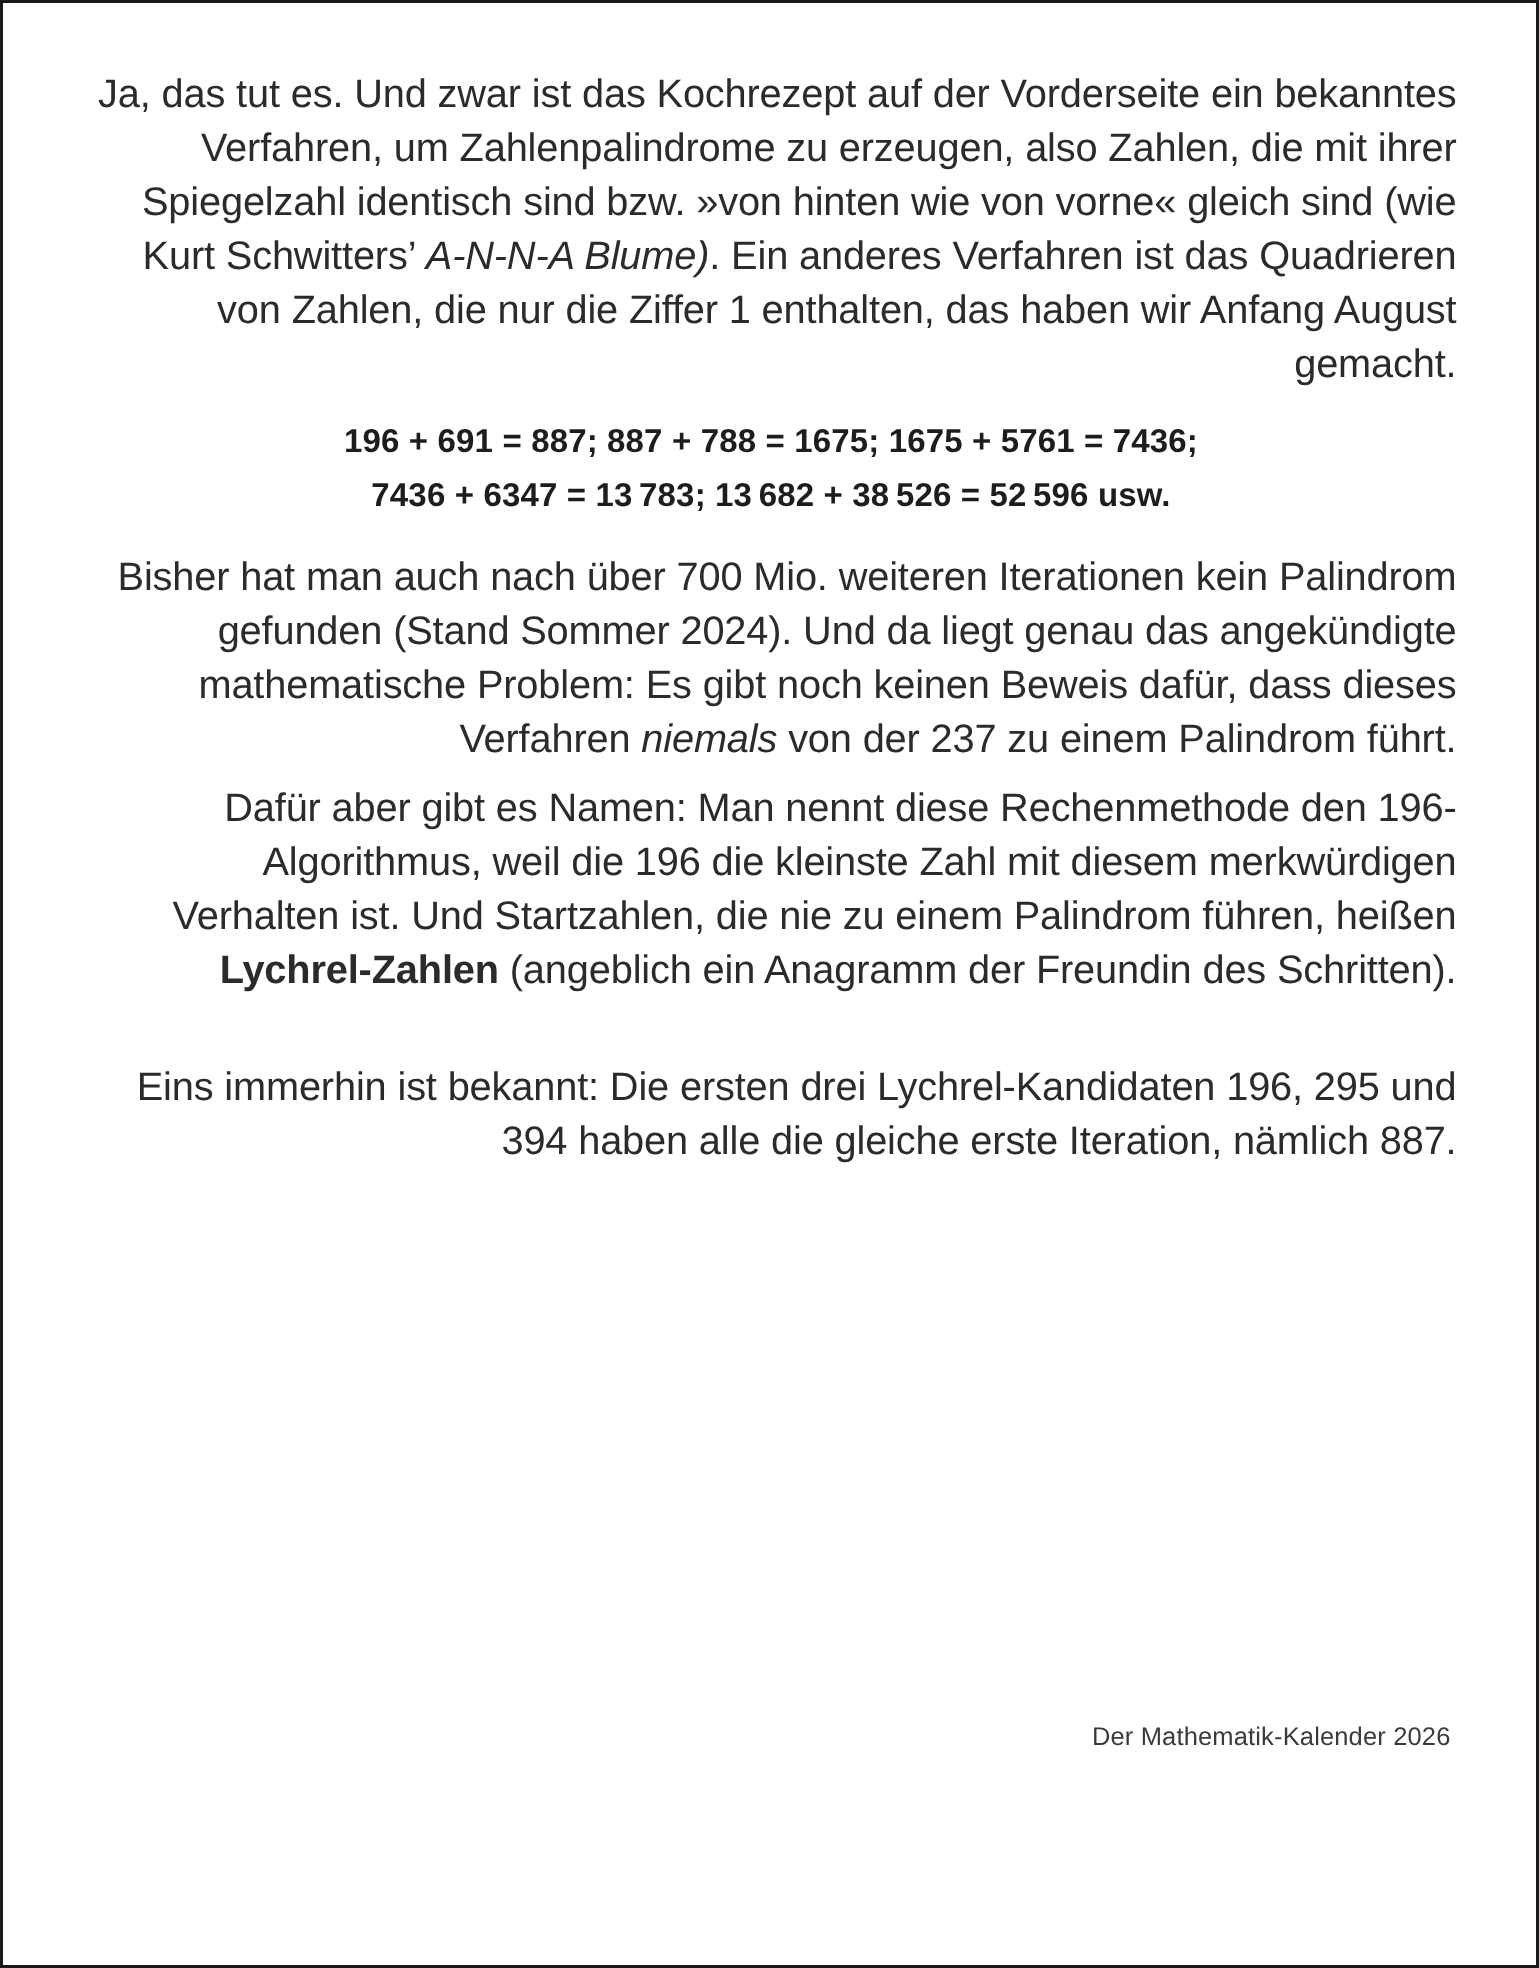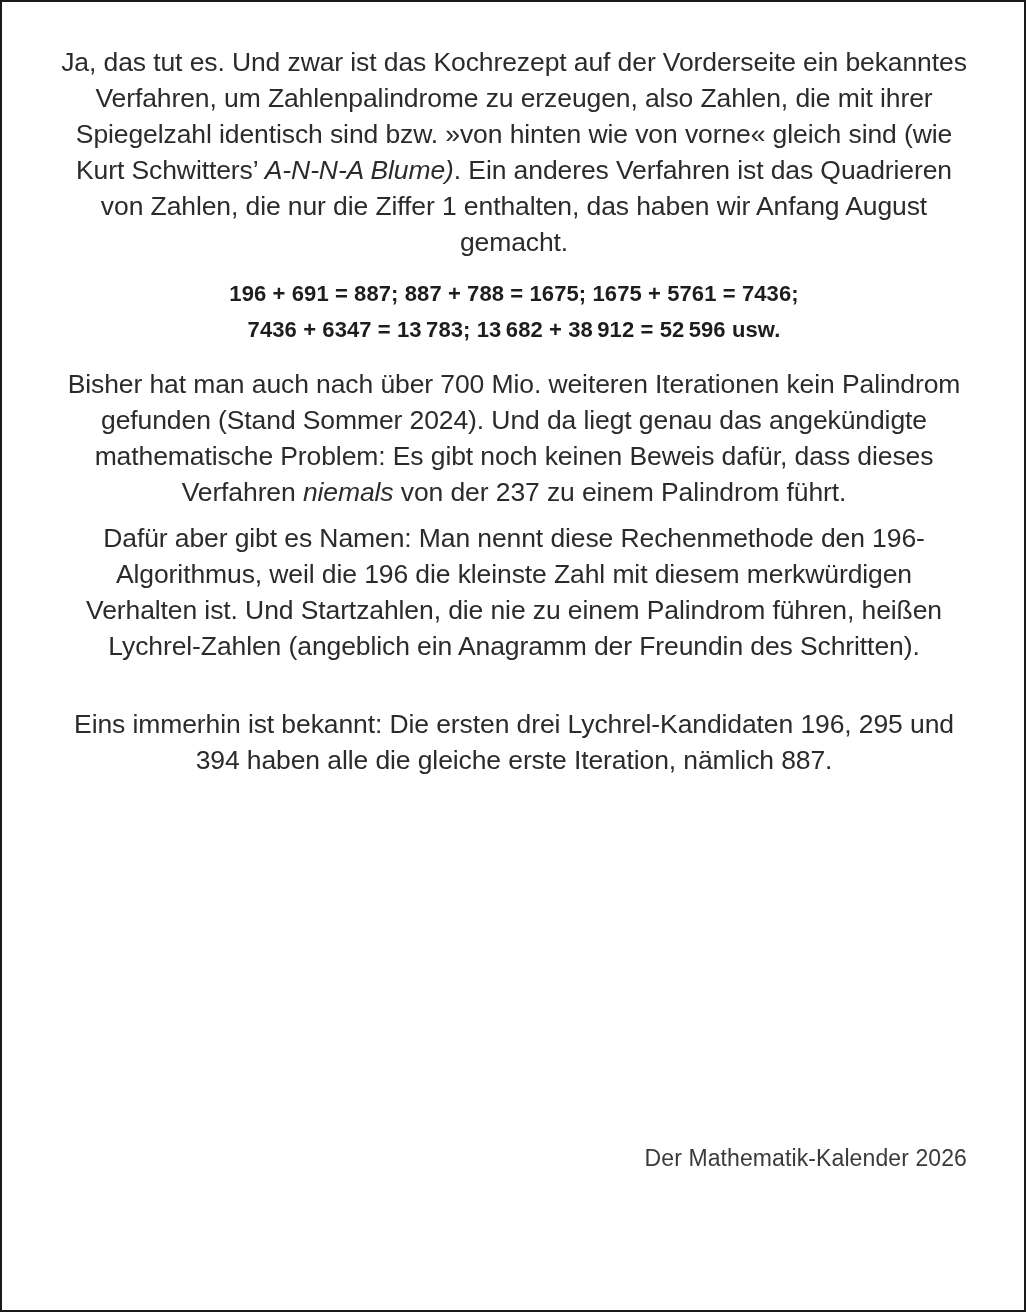--- a/index.html
+++ b/index.html
@@ -32,35 +32,35 @@
     top: 42px;
     width: 914px;
   }
 
   p.para {
     margin: 0 0 10px 0;
     font-size: 26.5px;
     line-height: 36px;
     letter-spacing: -0.1px;
     color: #2b2b2b;
-    text-align: center;
+    text-align: right;
     word-spacing: 0px;
   }
 
   p.para:last-of-type {
     margin-bottom: 0;
     margin-top: 42px;
   }
 
   .it {
     font-style: italic;
   }
 
   .bold {
-    font-weight: normal;
+    font-weight: bold;
   }
 
   .formula {
     margin: 16px 0 18px 0;
     text-align: center;
     font-size: 22px;
     font-weight: bold;
     line-height: 36px;
     letter-spacing: 0.1px;
     color: #1d1d1d;
@@ -73,40 +73,40 @@
 
   .thinsp {
     display: inline-block;
     width: 0.20em;
   }
 
   .footer {
     position: absolute;
     right: 57px;
     bottom: 141px;
-    font-size: 23px;
+    font-size: 17px;
     line-height: 22px;
     letter-spacing: 0.1px;
     color: #3a3a3a;
     text-align: right;
     white-space: nowrap;
   }
 </style>
 </head>
 <body>
 
 <div class="page">
   <div class="page-body">
 
     <p class="para"><span>Ja, das tut es. Und zwar ist das Kochrezept auf der Vorderseite ein bekanntes Verfahren, um Zahlenpalindrome zu erzeugen, also Zahlen, die mit ihrer Spiegelzahl identisch sind bzw. »von hinten wie von vorne« gleich sind (wie Kurt Schwitters’ </span><span class="it">A-N-N-A Blume)</span><span>. Ein anderes Verfahren ist das Quadrieren von Zahlen, die nur die Ziffer 1 enthalten, das haben wir Anfang August gemacht.</span></p>
 
 
     <div class="formula">
       <span class="fline">196 + 691 = 887; 887 + 788 = 1675; 1675 + 5761 = 7436;</span>
-      <span class="fline"><span>7436 + 6347 = 13</span><span class="thinsp"></span><span>783; 13</span><span class="thinsp"></span><span>682 + 38</span><span class="thinsp"></span><span>912 = 52</span><span class="thinsp"></span><span>596 usw.</span></span>
+      <span class="fline"><span>7436 + 6347 = 13</span><span class="thinsp"></span><span>783; 13</span><span class="thinsp"></span><span>682 + 38</span><span class="thinsp"></span><span>526 = 52</span><span class="thinsp"></span><span>596 usw.</span></span>
     </div>
 
     <p class="para"><span>Bisher hat man auch nach über 700 Mio. weiteren Iterationen kein Palindrom gefunden (Stand Sommer 2024). Und da liegt genau das angekündigte mathematische Problem: Es gibt noch keinen Beweis dafür, dass dieses Verfahren </span><span class="it">niemals</span><span> von der 237 zu einem Palindrom führt.</span></p>
 
     <p class="para"><span>Dafür aber gibt es Namen: Man nennt diese Rechenmethode den 196-Algorithmus, weil die 196 die kleinste Zahl mit diesem merkwürdigen Verhalten ist. Und Startzahlen, die nie zu einem Palindrom führen, heißen </span><span class="bold">Lychrel-Zahlen</span><span> (angeblich ein Anagramm der Freundin des Schritten).</span></p>
 
     <p class="para"><span>Eins immerhin ist bekannt: Die ersten drei Lychrel-Kandidaten 196, 295 und 394 haben alle die gleiche erste Iteration, nämlich 887.</span></p>
 
   </div>
 

